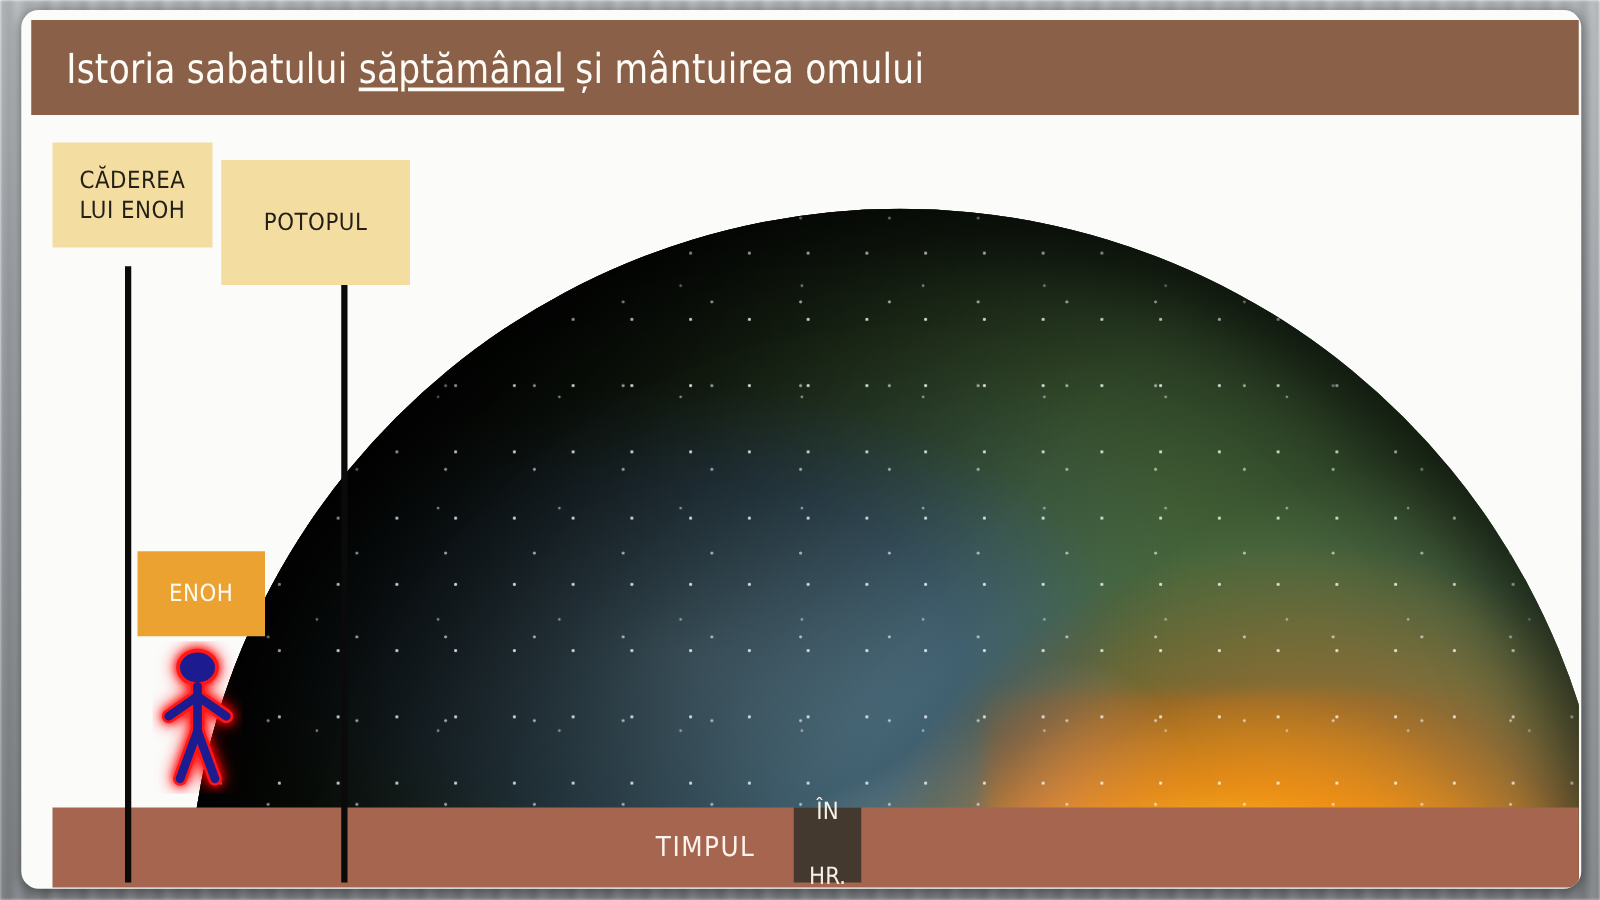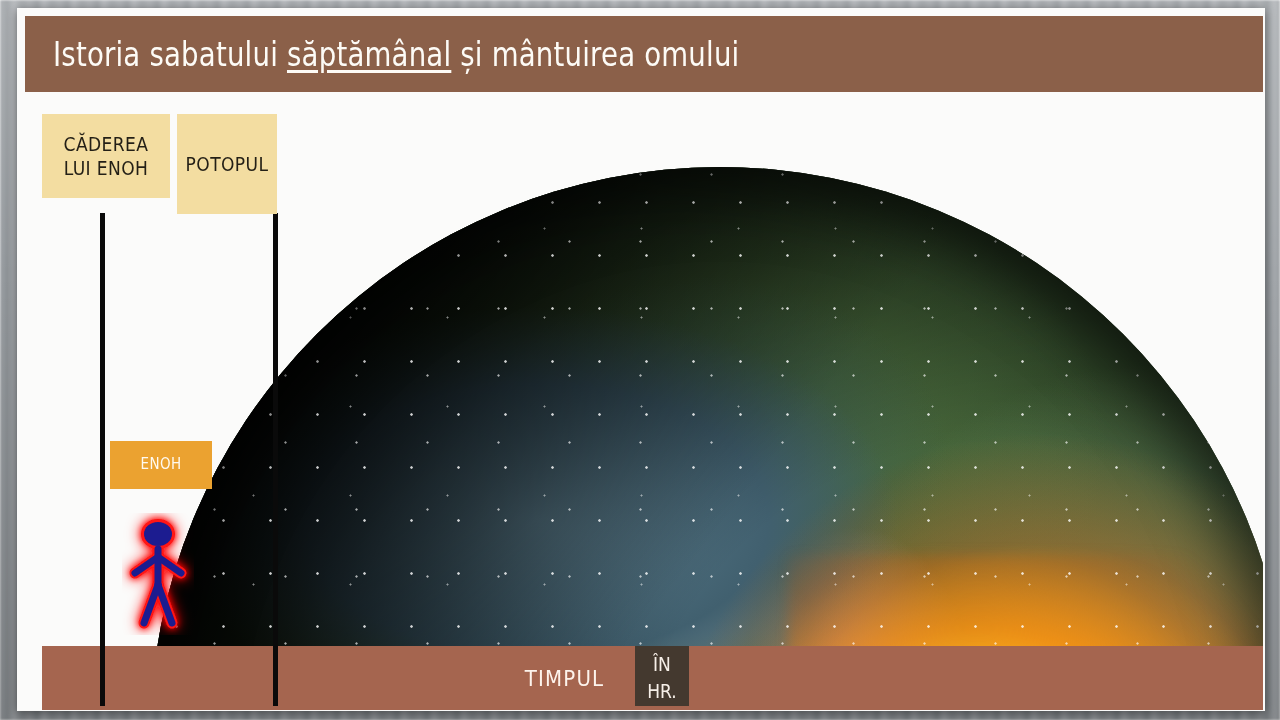--- a/index.html
+++ b/index.html
@@ -28,20 +28,21 @@
   }
 
   
   #slide {
     position: absolute;
     left: 17px; top: 8px;
     width: 1248px; height: 703px;
     background: #fbfbfa;
     box-shadow: 0 2px 10px rgba(0,0,0,.45);
     overflow: hidden;
+    border-radius: 14px;
   }
 
   
   #title-bar {
     position: absolute;
     left: 8px; top: 8px;
     width: 1238px; height: 76px;
     background: #8b6049;
     display: flex;
     align-items: center;
@@ -141,26 +142,26 @@
     align-items: center;
     justify-content: center;
     text-align: center;
     line-height: 1.28;
     font-size: 19px;
     letter-spacing: .4px;
     font-family: "DejaVu Sans Condensed", "Liberation Sans", sans-serif;
     z-index: 6;
   }
   #card-fall  { left: 25px;  top: 106px; width: 128px; height: 84px; }
-  #card-flood { left: 160px; top: 106px; width: 100px; height: 100px; }
+  #card-flood { left: 160px; top: 120px; width: 151px; height: 100px; }
   #card-enoch {
-    left: 93px; top: 433px; width: 102px; height: 48px;
+    left: 93px; top: 433px; width: 102px; height: 68px;
     background: #eba230;
     color: #fffaf0;
-    font-size: 15px;
+    font-size: 19px;
   }
 
   
   .vline {
     position: absolute;
     width: 5px;
     background: #0a0a0a;
     z-index: 5;
   }
   #vline-fall  { left: 83px;  top: 205px; height: 493px; }
@@ -184,25 +185,26 @@
     font-family: "DejaVu Sans Condensed", "Liberation Sans", sans-serif;
     transform: translateX(-88px);
   }
   #ad-box {
     position: absolute;
     left: 618px; top: 638px;
     width: 54px; height: 60px;
     background: #44392f;
     color: #f6efe8;
     display: flex; flex-direction: column;
-    align-items: center; justify-content: flex-end;
+    align-items: center; justify-content: center;
     font-size: 19px;
     line-height: 1.45;
     font-family: "DejaVu Sans Condensed", "Liberation Sans", sans-serif;
     z-index: 7;
+    gap: 24px;
   }
 
   
   #stick-figure {
     position: absolute;
     left: 105px; top: 505px;
     width: 72px; height: 122px;
     z-index: 6;
   }
   #stick-figure svg { display: block; width: 100%; height: 100%; }

